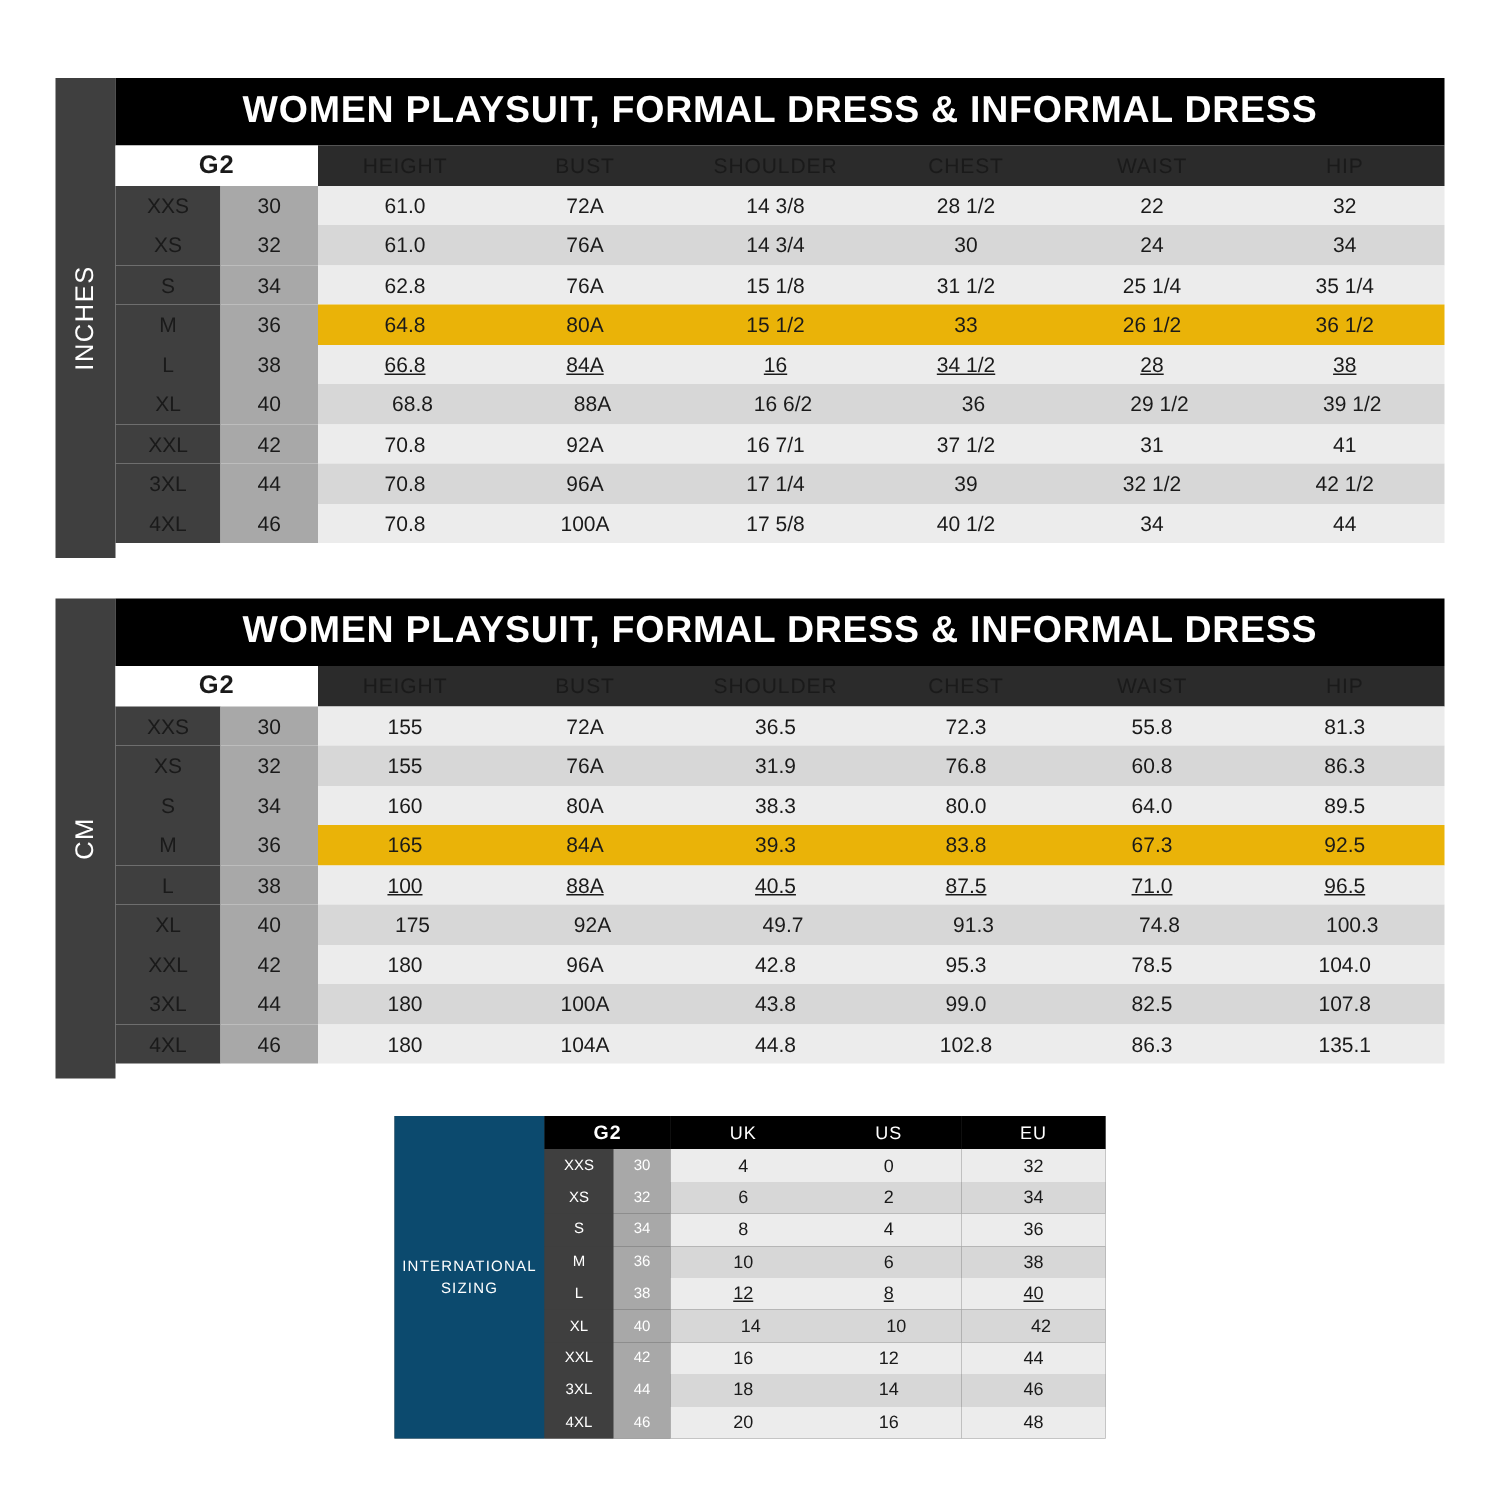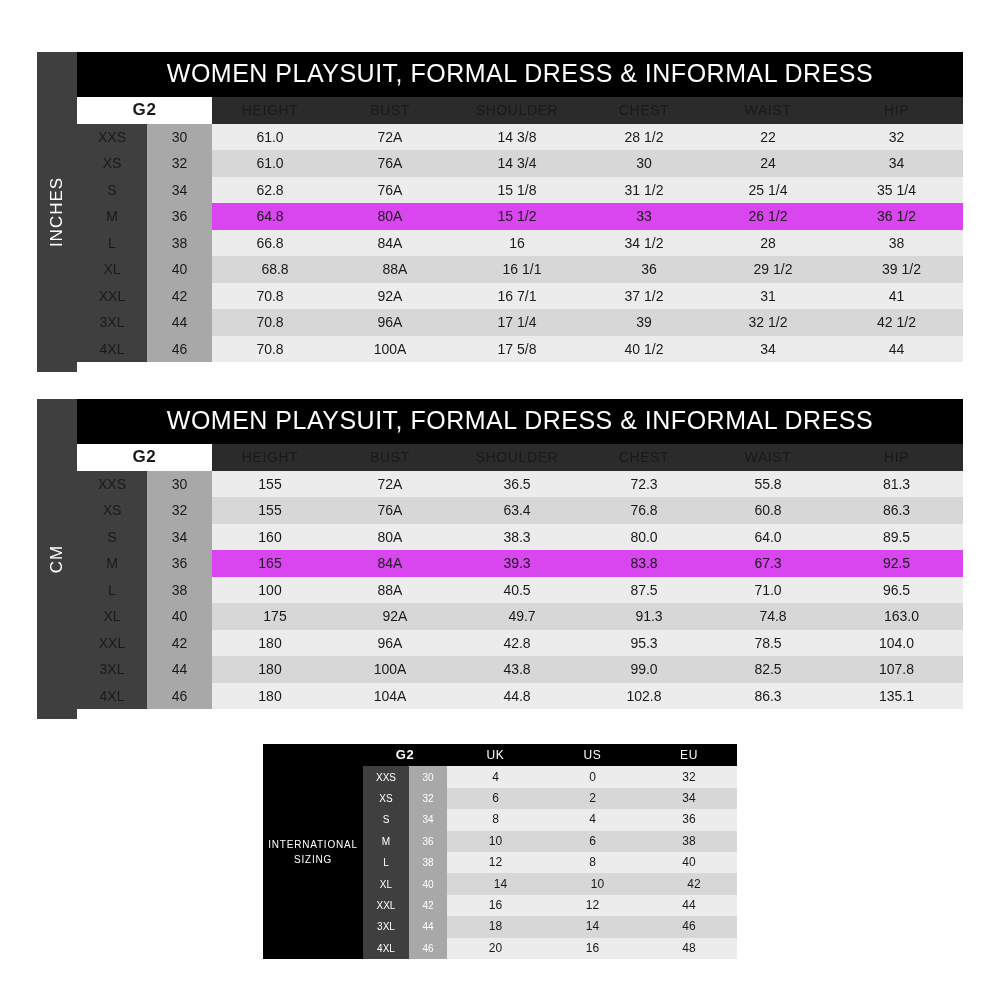--- a/index.html
+++ b/index.html
@@ -41,21 +41,21 @@
   }
   .chart-body {
     flex: 1;
     display: flex;
     flex-direction: column;
   }
   .chart-title {
     background: #000000;
     color: #ffffff;
     font-size: 25px;
-    font-weight: 400;
+    font-weight: 700;
     letter-spacing: 0.5px;
     text-align: center;
     padding: 9px 0 11px 0;
     line-height: 1;
   }
   table.sz {
     border-collapse: collapse;
     width: 100%;
     table-layout: fixed;
   }
@@ -98,36 +98,36 @@
     background: #a8a8a8;
     color: #ffffff;
     font-size: 13px;
     font-weight: 500;
   }
   td.v { }
   
   tr.r0 td.v { background: #ececec; }
   tr.r1 td.v { background: #d7d7d7; }
   tr.r2 td.v { background: #ececec; margin-top: 10px; }
-  tr.r3 td.v { background: #d946ef; }
-  tr.r4 td.v { background: #ececec; }
+  tr.r3 td.v { background: #eab308; }
+  tr.r4 td.v { background: #ececec; text-decoration: underline; }
   tr.r5 td.v { background: #d7d7d7; padding-left: 10px; }
   tr.r6 td.v { background: #ececec; }
   tr.r7 td.v { background: #d7d7d7; }
   tr.r8 td.v { background: #ececec; }
 
   
   #intl-block {
     position: absolute;
     display: flex;
     background: #3f3f3f;
   }
   .intl-label {
     width: 100px;
-    background: #000000;
+    background: #0c4a6e;
     color: #ffffff;
     display: flex;
     align-items: center;
     justify-content: center;
     text-align: center;
     font-size: 10px;
     letter-spacing: 0.8px;
     line-height: 1.5;
     padding: 0 4px;
     box-sizing: border-box;
@@ -259,21 +259,21 @@
           <td class="v">16</td>
           <td class="v">34 1/2</td>
           <td class="v">28</td>
           <td class="v">38</td>
         </tr>
         <tr class="r5">
           <td class="szname">XL</td>
           <td class="g2num">40</td>
           <td class="v">68.8</td>
           <td class="v">88A</td>
-          <td class="v">16 1/1</td>
+          <td class="v">16 6/2</td>
           <td class="v">36</td>
           <td class="v">29 1/2</td>
           <td class="v">39 1/2</td>
         </tr>
         <tr class="r6">
           <td class="szname">XXL</td>
           <td class="g2num">42</td>
           <td class="v">70.8</td>
           <td class="v">92A</td>
           <td class="v">16 7/1</td>
@@ -341,21 +341,21 @@
           <td class="v">36.5</td>
           <td class="v">72.3</td>
           <td class="v">55.8</td>
           <td class="v">81.3</td>
         </tr>
         <tr class="r1">
           <td class="szname">XS</td>
           <td class="g2num">32</td>
           <td class="v">155</td>
           <td class="v">76A</td>
-          <td class="v">63.4</td>
+          <td class="v">31.9</td>
           <td class="v">76.8</td>
           <td class="v">60.8</td>
           <td class="v">86.3</td>
         </tr>
         <tr class="r2">
           <td class="szname">S</td>
           <td class="g2num">34</td>
           <td class="v">160</td>
           <td class="v">80A</td>
           <td class="v">38.3</td>
@@ -384,21 +384,21 @@
           <td class="v">96.5</td>
         </tr>
         <tr class="r5">
           <td class="szname">XL</td>
           <td class="g2num">40</td>
           <td class="v">175</td>
           <td class="v">92A</td>
           <td class="v">49.7</td>
           <td class="v">91.3</td>
           <td class="v">74.8</td>
-          <td class="v">163.0</td>
+          <td class="v">100.3</td>
         </tr>
         <tr class="r6">
           <td class="szname">XXL</td>
           <td class="g2num">42</td>
           <td class="v">180</td>
           <td class="v">96A</td>
           <td class="v">42.8</td>
           <td class="v">95.3</td>
           <td class="v">78.5</td>
           <td class="v">104.0</td>

